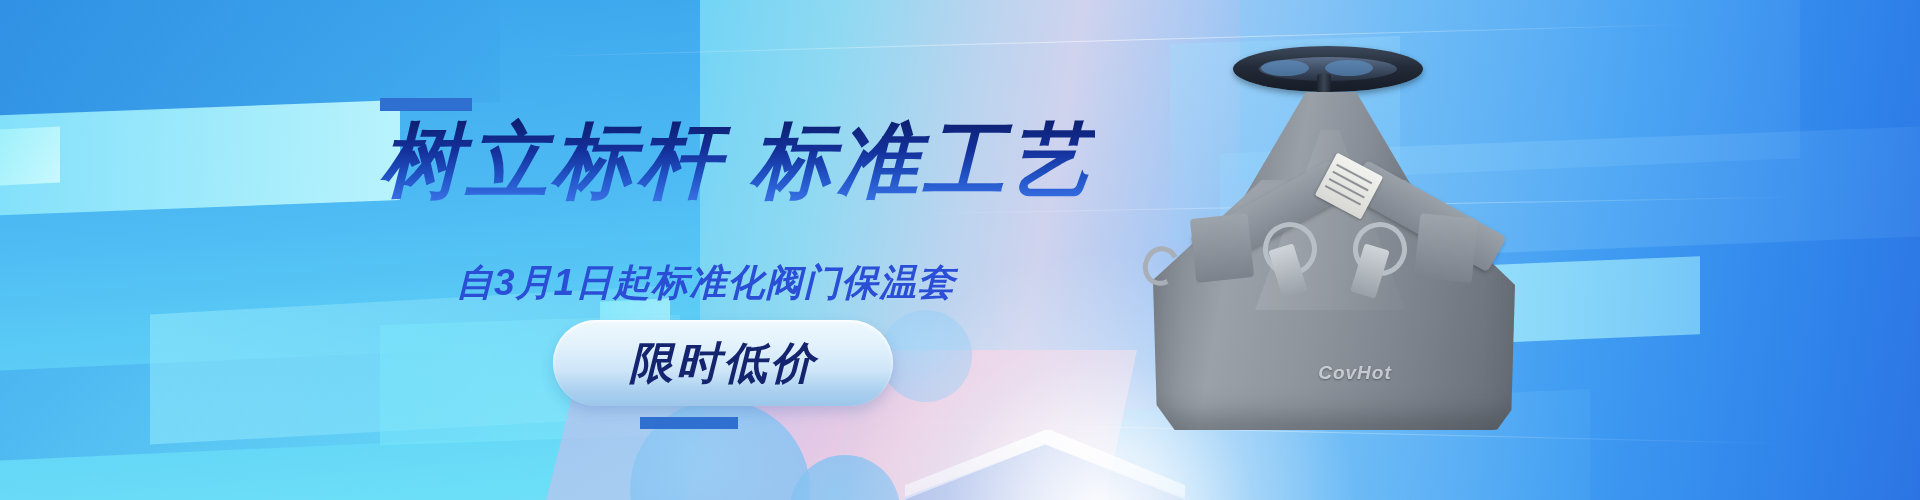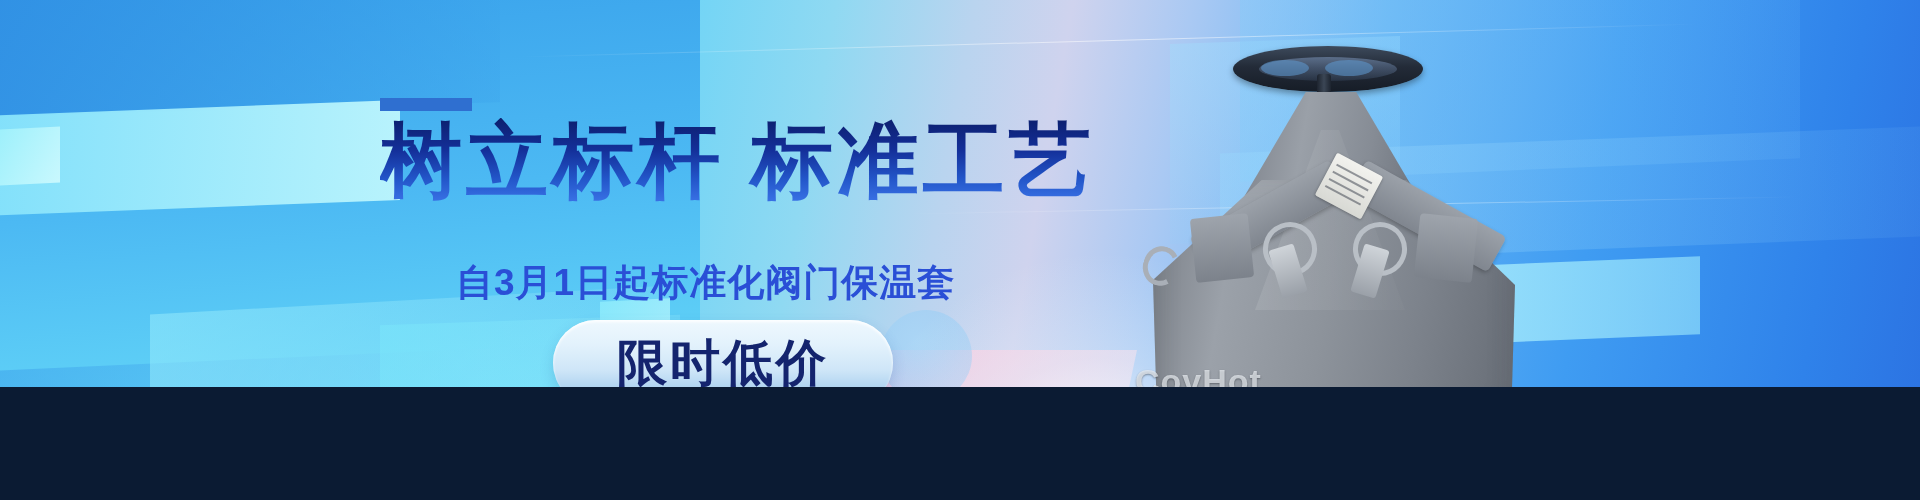--- a/index.html
+++ b/index.html
@@ -3,36 +3,37 @@
 <meta charset="utf-8">
 <style>
   html, body {
     margin: 0;
     padding: 0;
     background: #0b1b33;
   }
   .banner {
     position: relative;
     width: 1920px;
-    height: 387px;
+    height: 500px;
     overflow: hidden;
     font-family: "Liberation Sans", "DejaVu Sans", sans-serif;
     background: linear-gradient(100deg,
         #38a8ef 0%,
         #45b6f2 14%,
         #56c8f7 26%,
         #6fd4f6 34%,
         #8fd9f2 42%,
         #b9d4ef 49%,
         #cfd3ee 54%,
         #aac9f3 60%,
         #66b4f4 70%,
         #3f9cf2 82%,
         #2f82ea 94%,
         #2c74e3 100%);
+    font-style: italic;
   }
 
   
   .bg-layer { position: absolute; pointer-events: none; }
 
   .left-wash {
     left: 0; top: 0; width: 700px; height: 500px;
     background: linear-gradient(175deg, #3aa3ec 0%, #4cb9f3 40%, #61d3f7 75%, #6ee1f8 100%);
   }
   .topleft-dark {
@@ -190,21 +191,21 @@
     left: 553px; top: 320px;
     width: 340px; height: 86px;
     border-radius: 43px;
     background: linear-gradient(180deg, #eef8fe 0%, #e3f2fc 28%, #cfe6f8 58%, #a8cfee 84%, #9cc6ea 100%);
     box-shadow: 0 6px 14px rgba(40,90,160,0.20), inset 0 2px 3px rgba(255,255,255,0.9);
     display: flex;
     align-items: center;
     justify-content: center;
   }
   .pill-label {
-    font-size: 50px;
+    font-size: 44px;
     font-weight: 700;
     letter-spacing: 3px;
     color: #14246e;
     white-space: nowrap;
   }
   .dash-bottom {
     position: absolute;
     left: 640px; top: 417px;
     width: 98px; height: 12px;
     background: #2f6fd0;
@@ -331,21 +332,22 @@
   }
   .hanger {
     left: 8px; top: 236px; width: 26px; height: 30px;
     border: 5px solid #a9afb7;
     border-right-color: transparent;
     border-radius: 50%;
     transform: rotate(18deg);
   }
   .brand {
     left: 0; top: 352px; width: 440px;
-    font-size: 34px;
+    text-align: center;
+    font-size: 19px;
     font-weight: 700;
     letter-spacing: 1px;
     color: rgba(236,240,244,0.72);
     text-shadow: 0 1px 2px rgba(30,35,42,0.45);
   }
 </style>
 </head>
 <body>
 
 <div class="banner">

